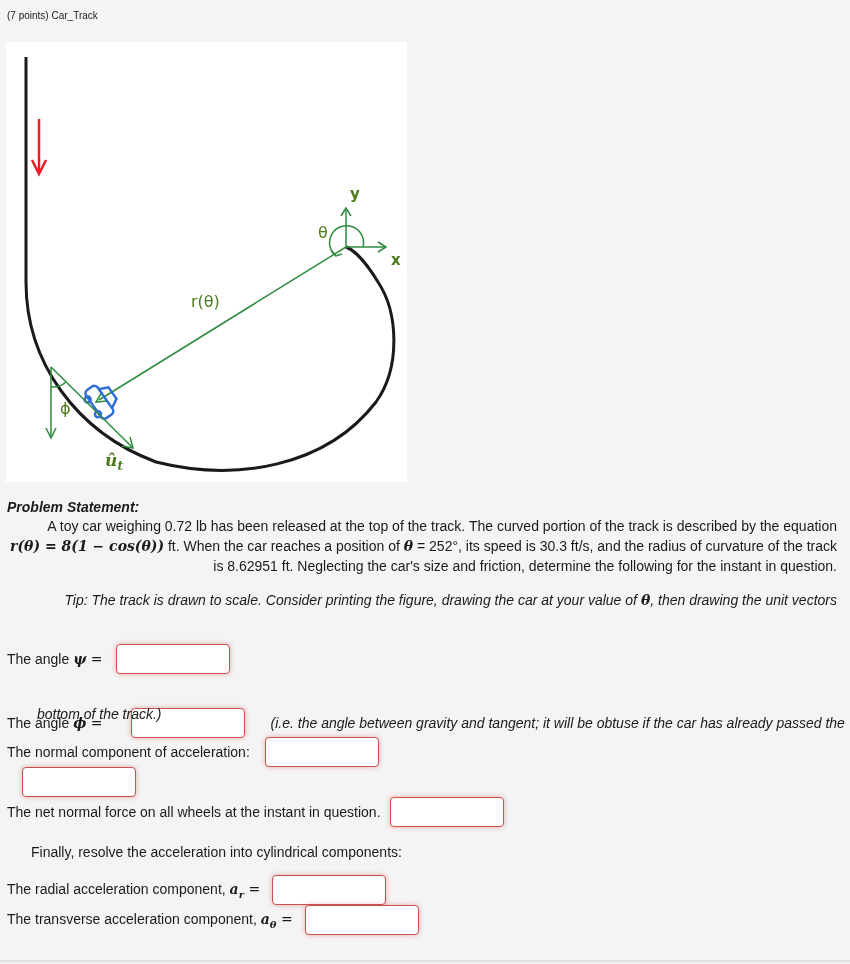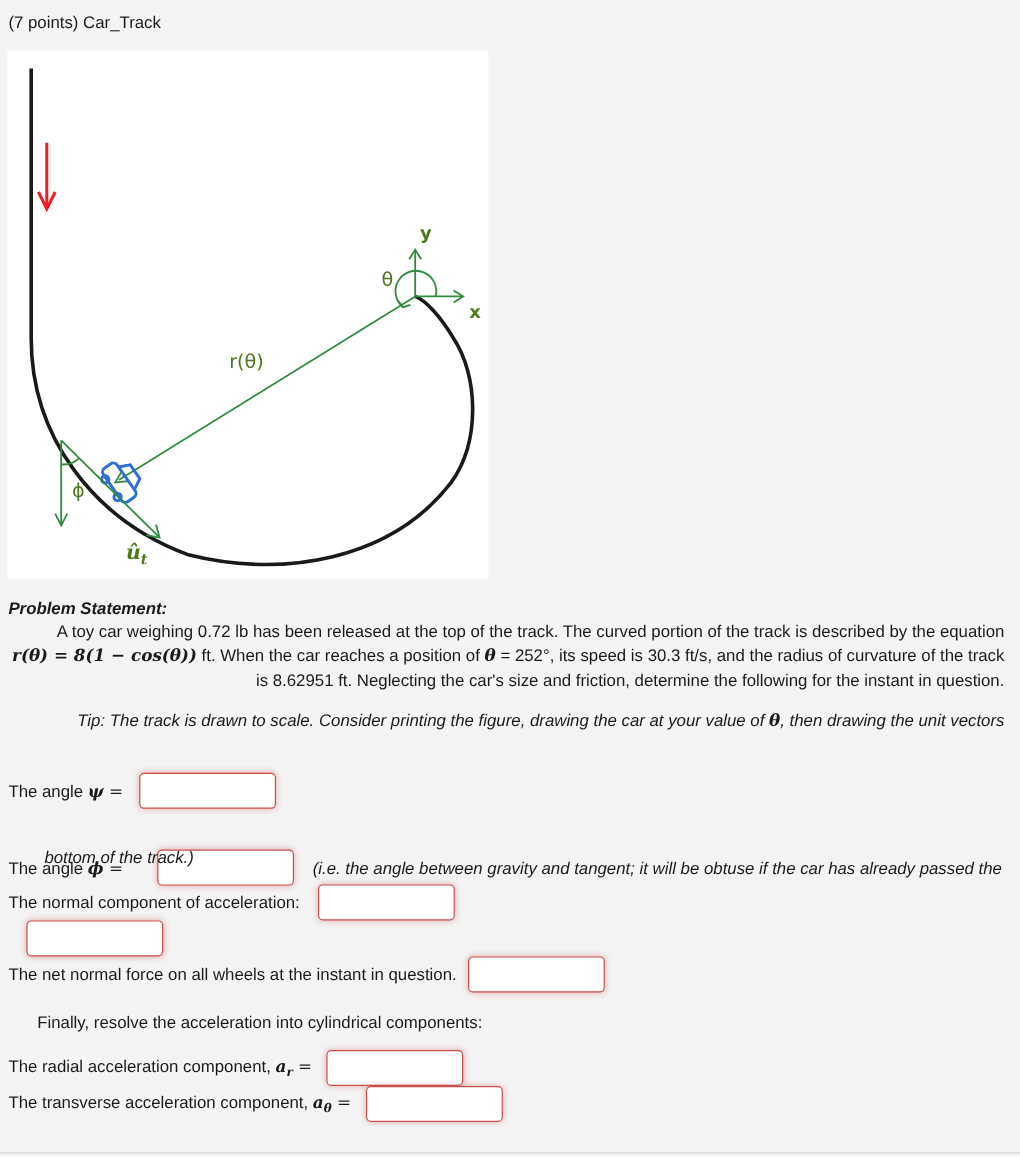--- a/index.html
+++ b/index.html
@@ -1,35 +1,35 @@
 <!DOCTYPE html>
 <html><head>
 <meta charset="utf-8">
 <style>
   html, body { margin:0; padding:0; }
   body {
     width:850px; height:964px; background:#f4f4f4; position:relative; overflow:hidden;
     font-family:"Liberation Sans", sans-serif; font-size:14px; color:#1a1a1a;
   }
-  .title { position:absolute; left:7px; top:10px; font-size:14px; }
+  .title { position:absolute; left:7px; top:10px; font-size:10px; }
   .figure { position:absolute; left:6px; top:42px; width:401px; height:440px; background:#ffffff; }
   .figure svg { display:block; }
   .ps-head { position:absolute; left:7px; top:499px; font-weight:bold; font-style:italic; font-size:14px; }
   .para { position:absolute; left:7px; width:830px; line-height:20px; font-size:14px;text-align:right; }
   .math { font-family:"DejaVu Serif", serif; font-style:italic; font-weight:bold; }
   .mathn { font-family:"DejaVu Serif", serif; }
   .tip { font-style:italic; }
   .row { position:absolute; left:7px; display:flex; align-items:center; white-space:nowrap; }
   .ans {
     box-sizing:border-box; width:114px; height:30px; background:#fff;
     border:1px solid #c9504f; border-radius:4px;
     box-shadow:0 0 5px rgba(201,80,79,0.45);
     font-family:"Liberation Sans", sans-serif; font-size:14px; padding:0 6px; outline:none;
   }
-  .note { font-style:italic; }
+  .note { font-style:italic; margin-left:10px; }
   .bottom-line { position:absolute; left:0; top:960px; width:850px; height:2px; background:#e0e0e0; }
 </style>
 </head>
 <body>
 
 <div class="title">(7 points) Car_Track</div>
 
 <div class="figure">
   <svg width="401" height="440" viewBox="0 0 401 440" xmlns="http://www.w3.org/2000/svg">
 

